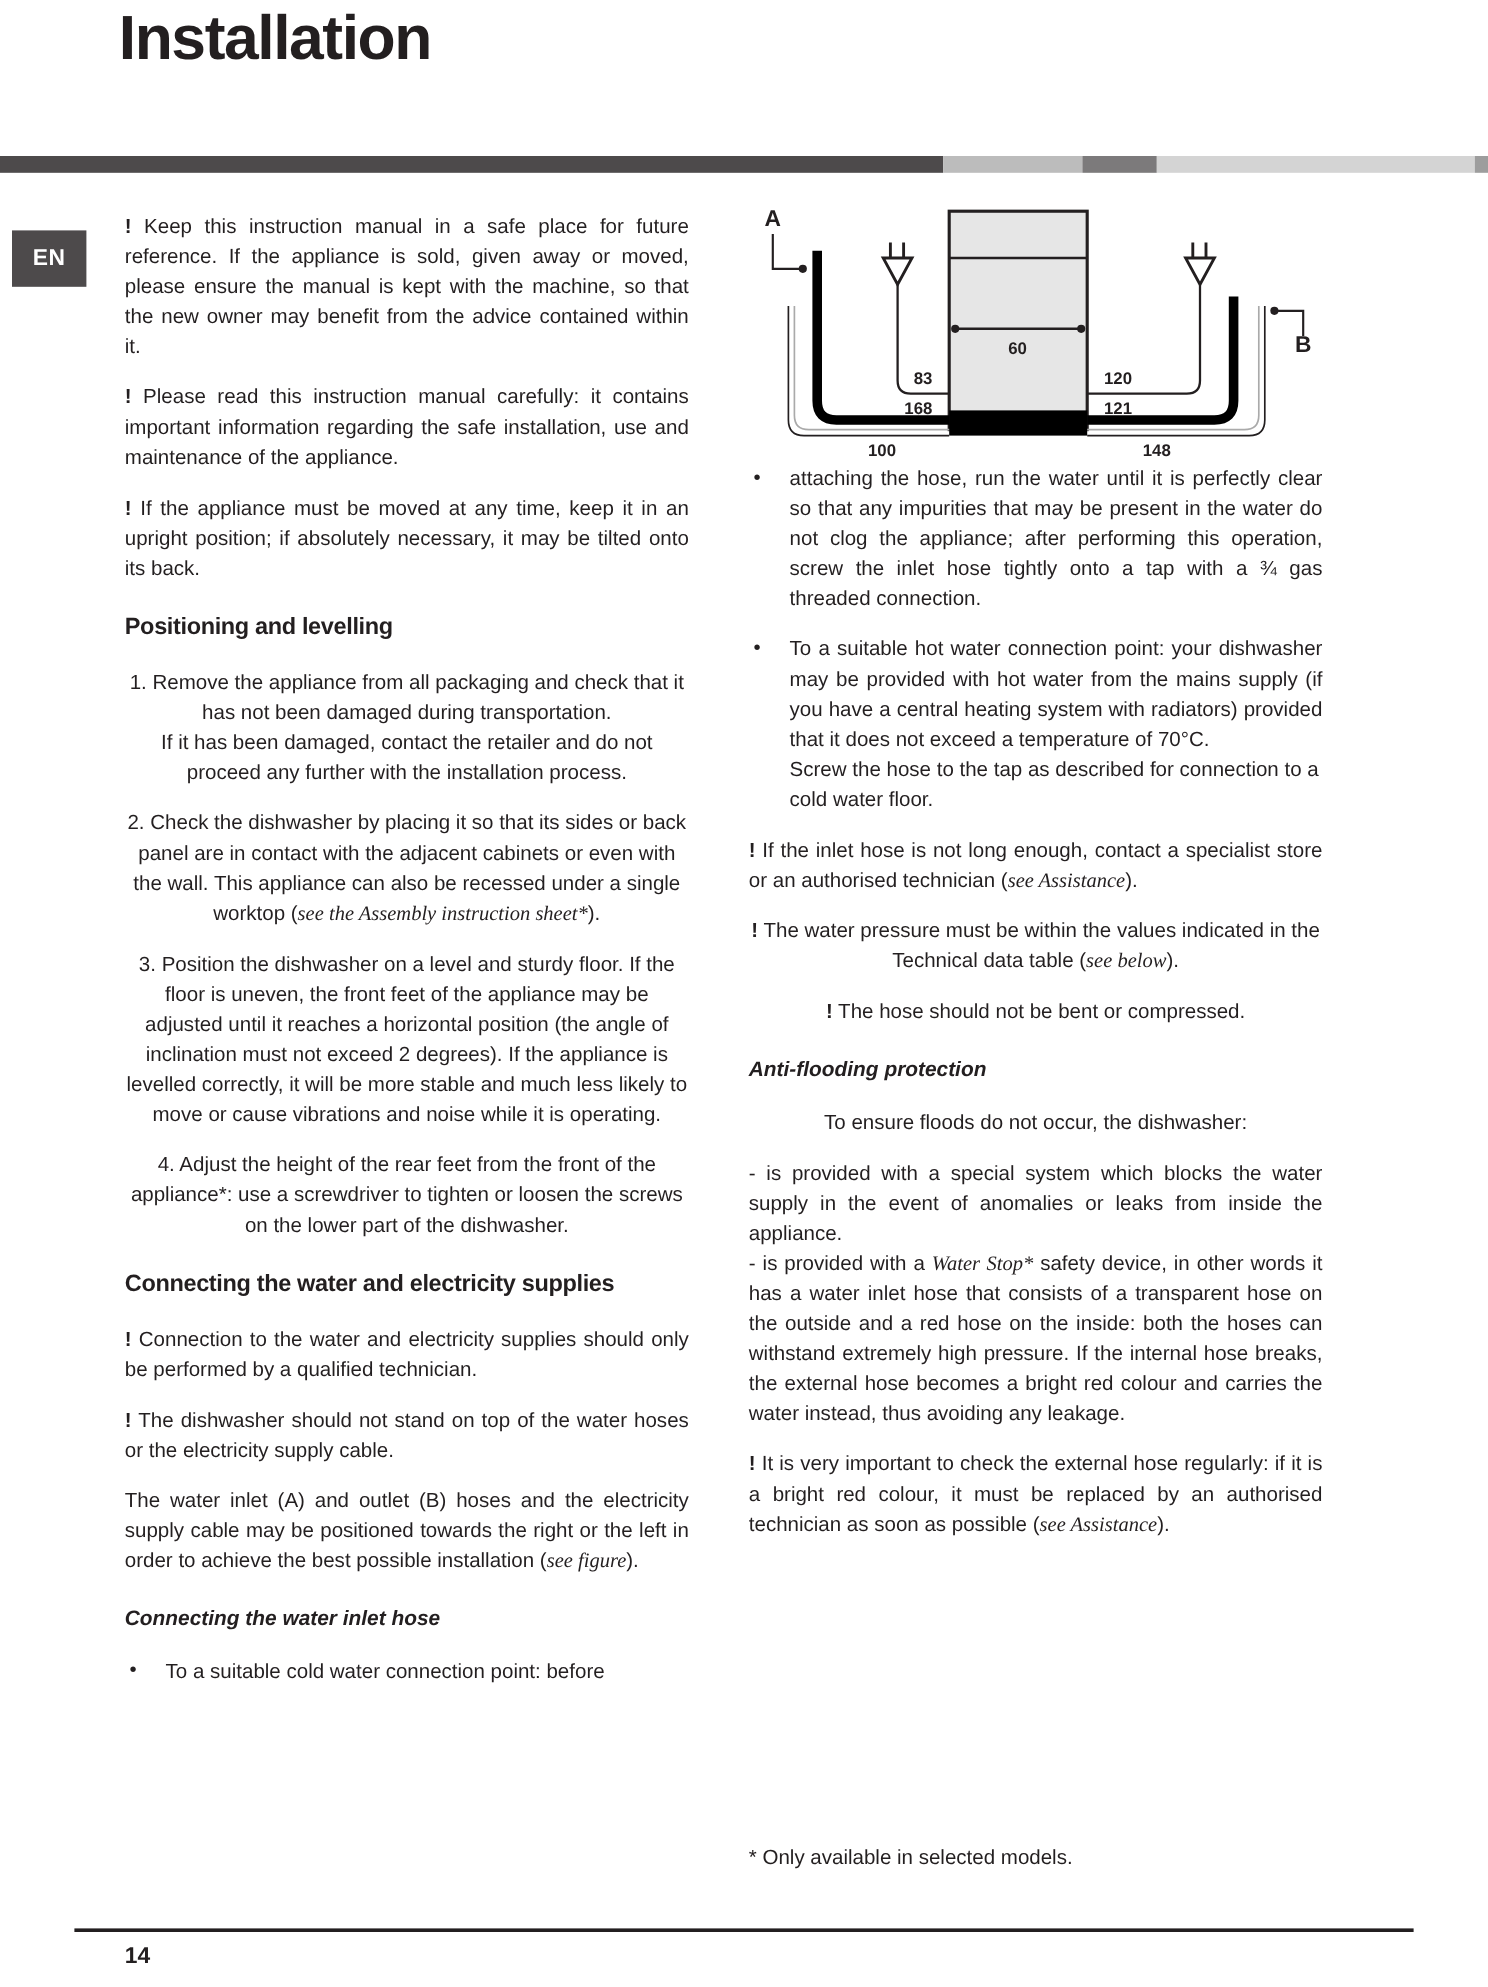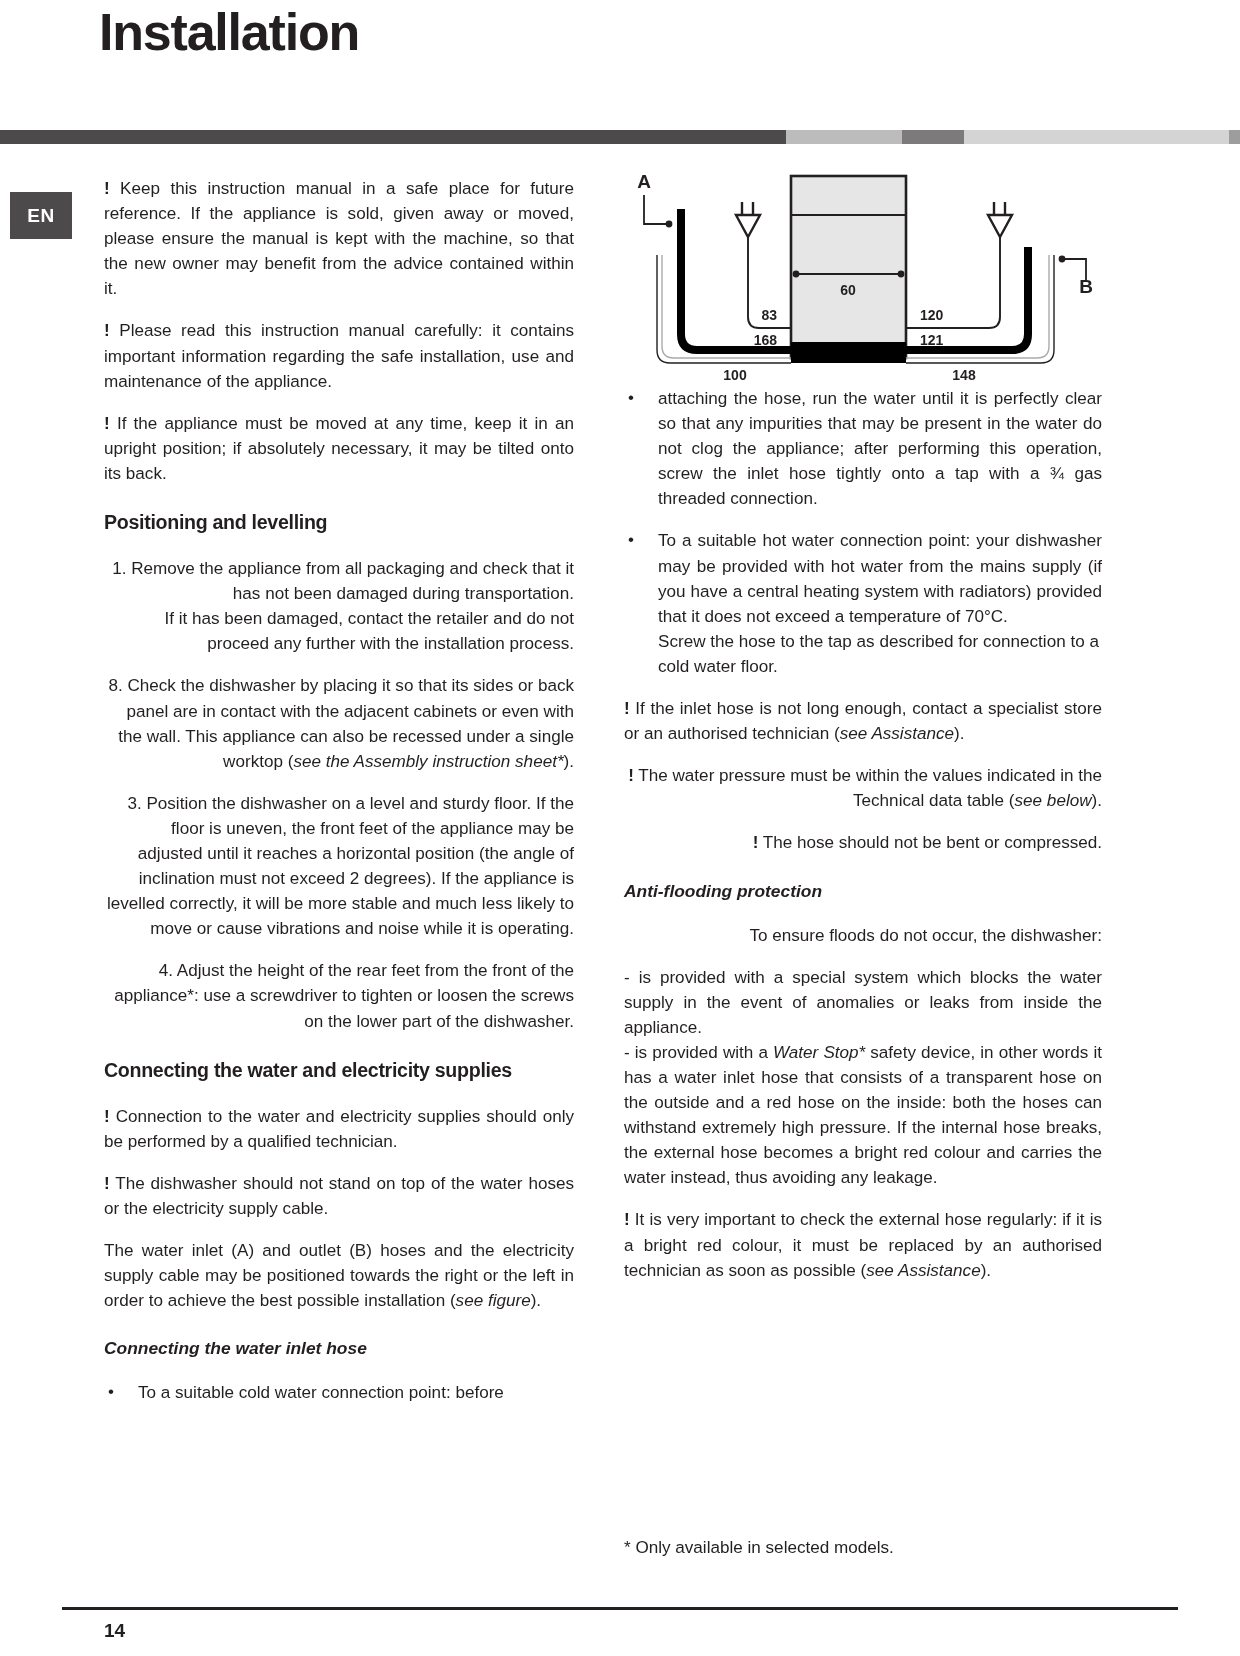--- a/index.html
+++ b/index.html
@@ -64,21 +64,21 @@
     line-height: 25.1px;
   }
   .col-left  { left: 104px; }
   .col-right { left: 624px; top: 386px; width: 478px; }
 
   .col p {
     margin: 0 0 17px 0;
     text-align: justify;
     text-justify: inter-word;
   }
-  .col p.nojust { text-align: right; }
+  .col p.nojust { text-align: center; }
   .col p.tight  { margin-bottom: 0; }
 
   h2.section {
     font-size: 19.6px;
     font-weight: bold;
     letter-spacing: -0.3px;
     margin: 24px 0 22px 0;
     line-height: 24px;
   }
   h3.subsection {
@@ -86,21 +86,21 @@
     font-weight: bold;
     margin: 24px 0 21px 0;
     line-height: 22px;
     font-style: italic;
   }
   .bang {
     font-weight: bold;
     font-size: 17px;
     letter-spacing: 0;
   }
-  em { font-style: italic; }
+  em { font-style: italic; font-family: Liberation Serif, serif; }
 
   ul.bullets {
     list-style: none;
     margin: 0 0 17px 0;
     padding: 0;
   }
   ul.bullets li {
     position: relative;
     padding-left: 34px;
     text-align: justify;
@@ -223,21 +223,21 @@
 
   <p><span class="bang">!</span><span> Please read this instruction manual carefully: it contains important information regarding the safe installation, use and maintenance of the appliance.</span></p>
 
   <p><span class="bang">!</span><span> If the appliance must be moved at any time, keep it in an upright position; if absolutely necessary, it may be tilted onto its back.</span></p>
 
   <h2 class="section">Positioning and levelling</h2>
 
   <p class="nojust tight">1. Remove the appliance from all packaging and check that it has not been damaged during transportation.</p>
   <p class="nojust">If it has been damaged, contact the retailer and do not proceed any further with the installation process.</p>
 
-  <p class="nojust"><span>8. Check the dishwasher by placing it so that its sides or back panel are in contact with the adjacent cabinets or even with the wall. This appliance can also be recessed under a single worktop (</span><em>see the Assembly instruction sheet*</em><span>).</span></p>
+  <p class="nojust"><span>2. Check the dishwasher by placing it so that its sides or back panel are in contact with the adjacent cabinets or even with the wall. This appliance can also be recessed under a single worktop (</span><em>see the Assembly instruction sheet*</em><span>).</span></p>
 
   <p class="nojust">3. Position the dishwasher on a level and sturdy floor. If the floor is uneven, the front feet of the appliance may be adjusted until it reaches a horizontal position (the angle of inclination must not exceed 2 degrees). If the appliance is levelled correctly, it will be more stable and much less likely to move or cause vibrations and noise while it is operating.</p>
 
   <p class="nojust">4. Adjust the height of the rear feet from the front of the appliance*: use a screwdriver to tighten or loosen the screws on the lower part of the dishwasher.</p>
 
   <h2 class="section">Connecting the water and electricity supplies</h2>
 
   <p><span class="bang">!</span><span> Connection to the water and electricity supplies should only be performed by a qualified technician.</span></p>
 
   <p><span class="bang">!</span><span> The dishwasher should not stand on top of the water hoses or the electricity supply cable.</span></p>

